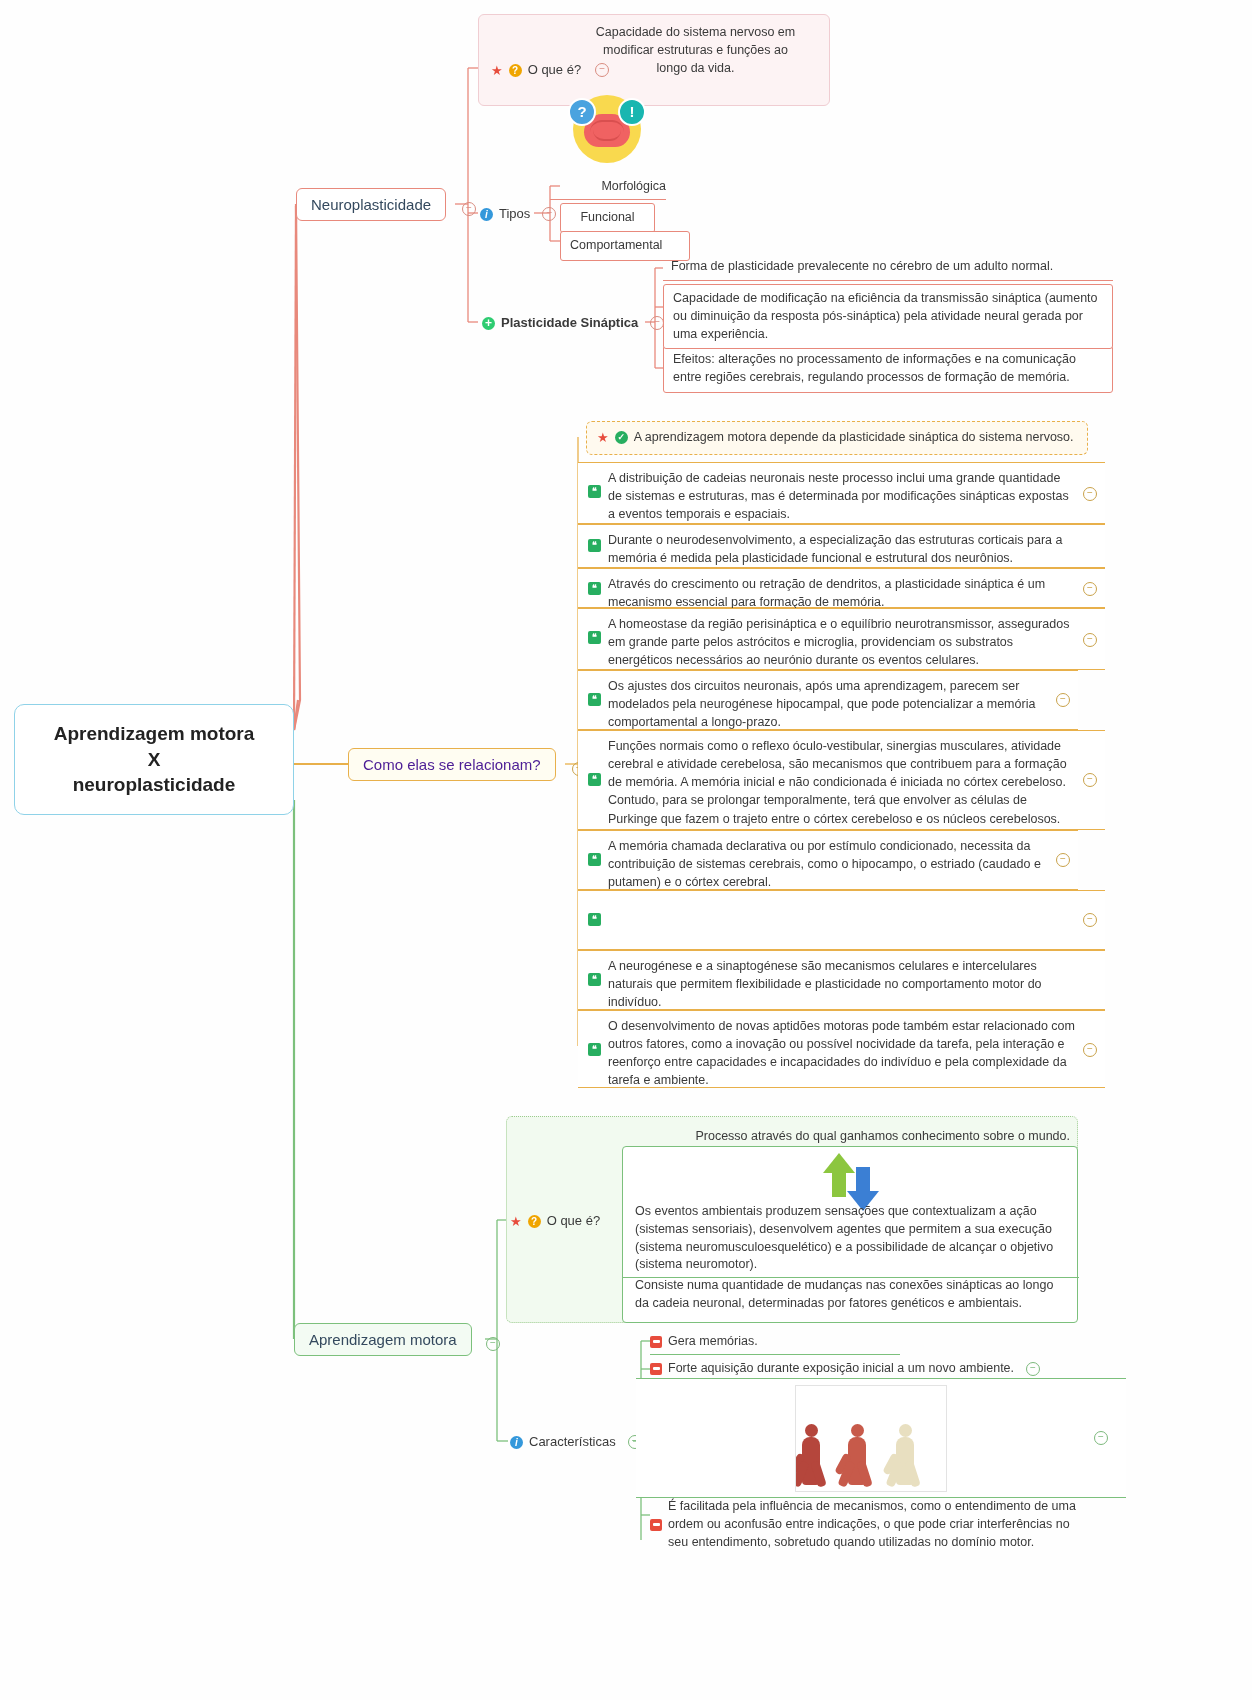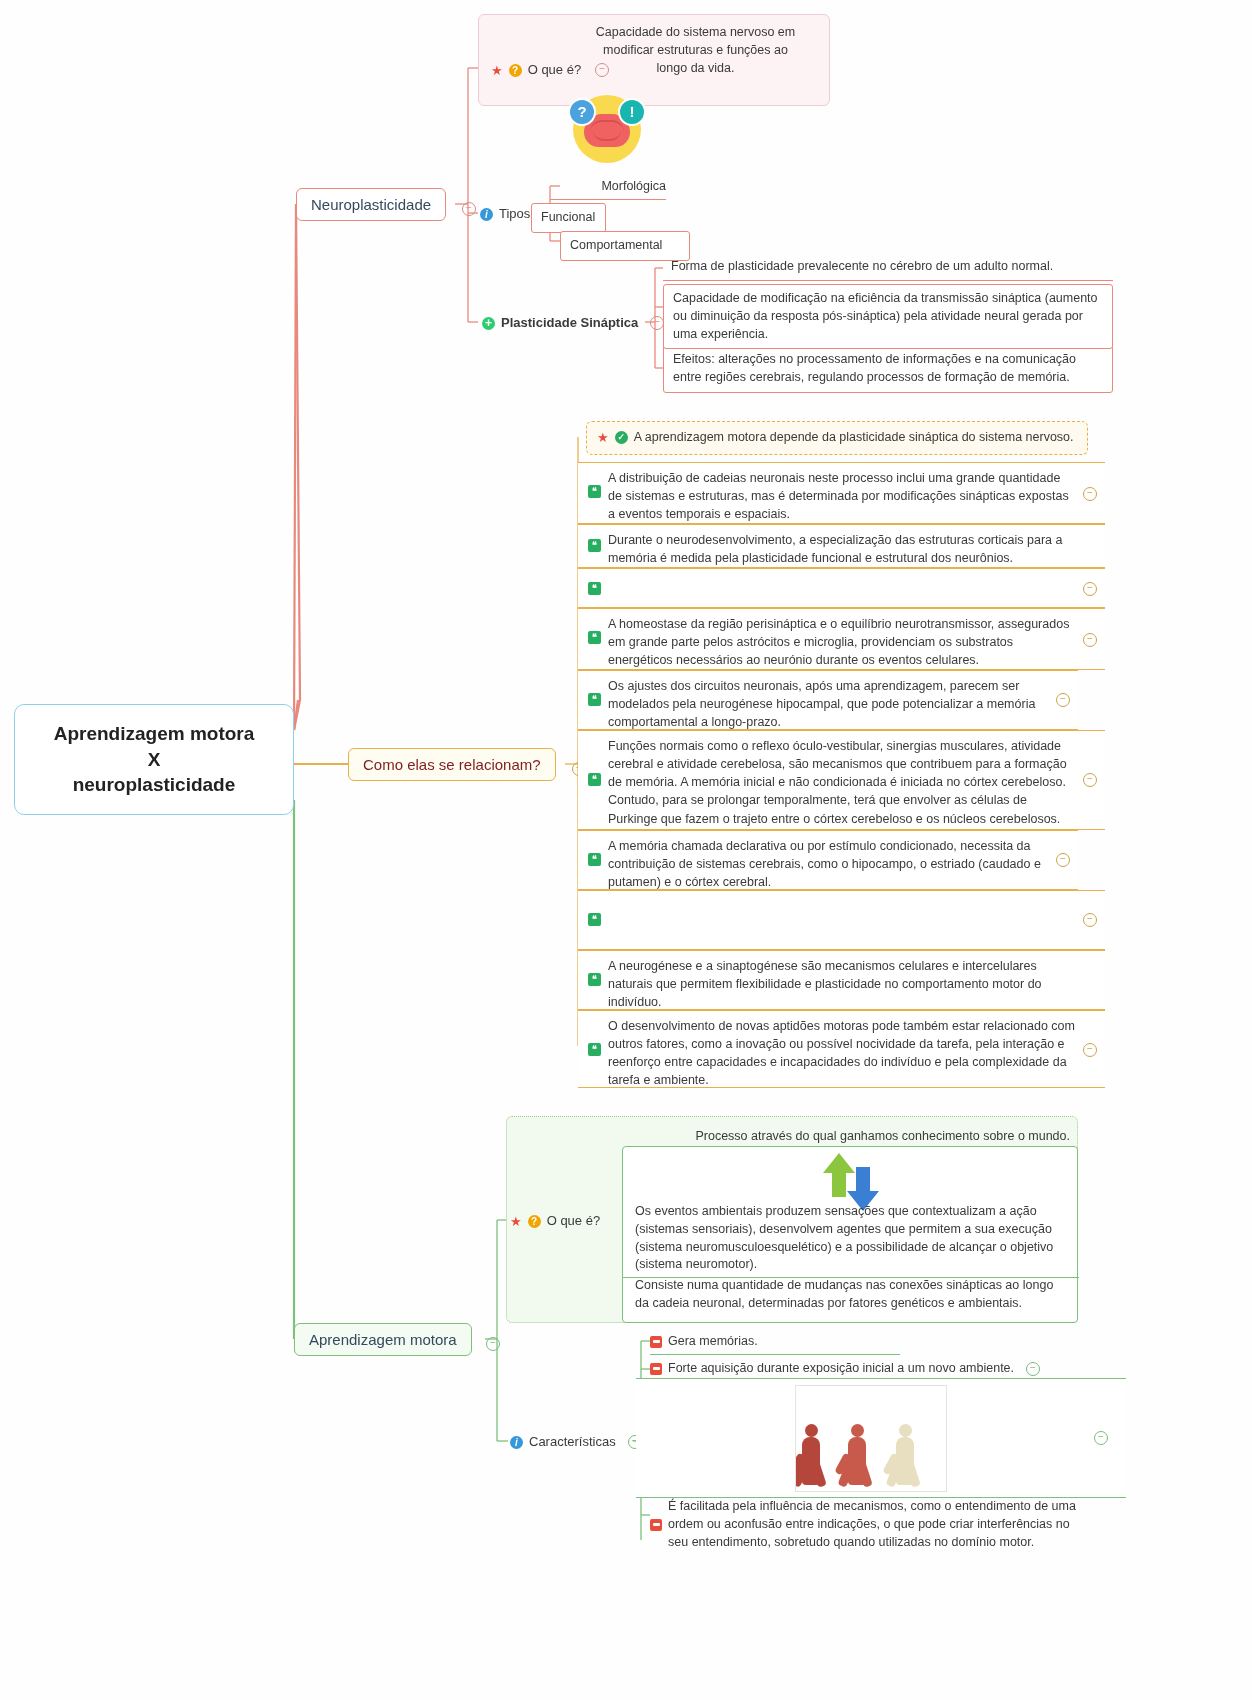--- a/index.html
+++ b/index.html
@@ -43,21 +43,21 @@
   }
   
   .branch-title {
     border-radius: 6px;
     padding: 7px 14px;
     font-size: 15px;
     background: #ffffff;
     white-space: nowrap;
   }
   .branch-red   { border: 1.4px solid #e8897c; color: #34495e; }
-  .branch-amber { border: 1.4px solid #e8b04b; color: #7f1d1d; background:#fffdf2; }
+  .branch-amber { border: 1.4px solid #e8b04b; color: #4c1d95; background:#fffdf2; }
   .branch-green { border: 1.4px solid #7cc07c; color: #34495e; background:#f3fbf3; }
 
   
   .card {
     position: absolute;
     box-sizing: border-box;
     font-size: 12.5px;
     color: #3a3a3a;
     line-height: 1.42;
   }
@@ -322,21 +322,21 @@
 
   <div class="card row-flex" style="left:480px; top:205px;">
     <span class="ic ic-i">i</span>
     <span class="lbl">Tipos</span>
     <span class="collapse red" style="margin-left:6px;">−</span>
   </div>
 
   <div class="card center" style="left:550px; top:178px; width:116px; border-bottom:1px solid #e8897c; padding-bottom:3px;">
     <span>Morfológica</span>
   </div>
-  <div class="card line-red" style="left:531px; top:203px; width:75px;">
+  <div class="card line-red" style="left:560px; top:203px; width:95px;text-align:center;">
     <span>Funcional</span>
   </div>
   <div class="card line-red" style="left:560px; top:231px; width:130px;">
     <span>Comportamental</span>
   </div>
 
   <div class="card row-flex" style="left:482px; top:314px;">
     <span class="ic ic-plus">+</span>
     <span class="lbl bold">Plasticidade Sináptica</span>
     <span class="collapse red" style="margin-left:6px;">−</span>
@@ -372,20 +372,21 @@
   </div>
 
   <div class="amber-row" style="left:578px; top:524px; width:527px; height:44px;">
     <span class="ic ic-quote" style="position:absolute; left:10px; top:14px;">❝</span>
     <span>Durante o neurodesenvolvimento, a especialização das estruturas corticais para a memória é medida pela plasticidade funcional e estrutural dos neurônios.</span>
   </div>
 
   <div class="amber-row" style="left:578px; top:568px; width:527px; height:40px;">
     <span class="ic ic-quote" style="position:absolute; left:10px; top:13px;">❝</span>
     <span class="collapse" style="position:absolute; right:8px; top:13px;">−</span>
+    <span>Através do crescimento ou retração de dendritos, a plasticidade sináptica é um mecanismo essencial para formação de memória.</span>
   </div>
 
   <div class="amber-row" style="left:578px; top:608px; width:527px; height:62px;">
     <span class="ic ic-quote" style="position:absolute; left:10px; top:22px;">❝</span>
     <span class="collapse" style="position:absolute; right:8px; top:24px;">−</span>
     <span>A homeostase da região perisináptica e o equilíbrio neurotransmissor, assegurados em grande parte pelos astrócitos e microglia, providenciam os substratos energéticos necessários ao neurónio durante os eventos celulares.</span>
   </div>
 
   <div class="amber-row" style="left:578px; top:670px; width:500px; height:60px;">
     <span class="ic ic-quote" style="position:absolute; left:10px; top:22px;">❝</span>

